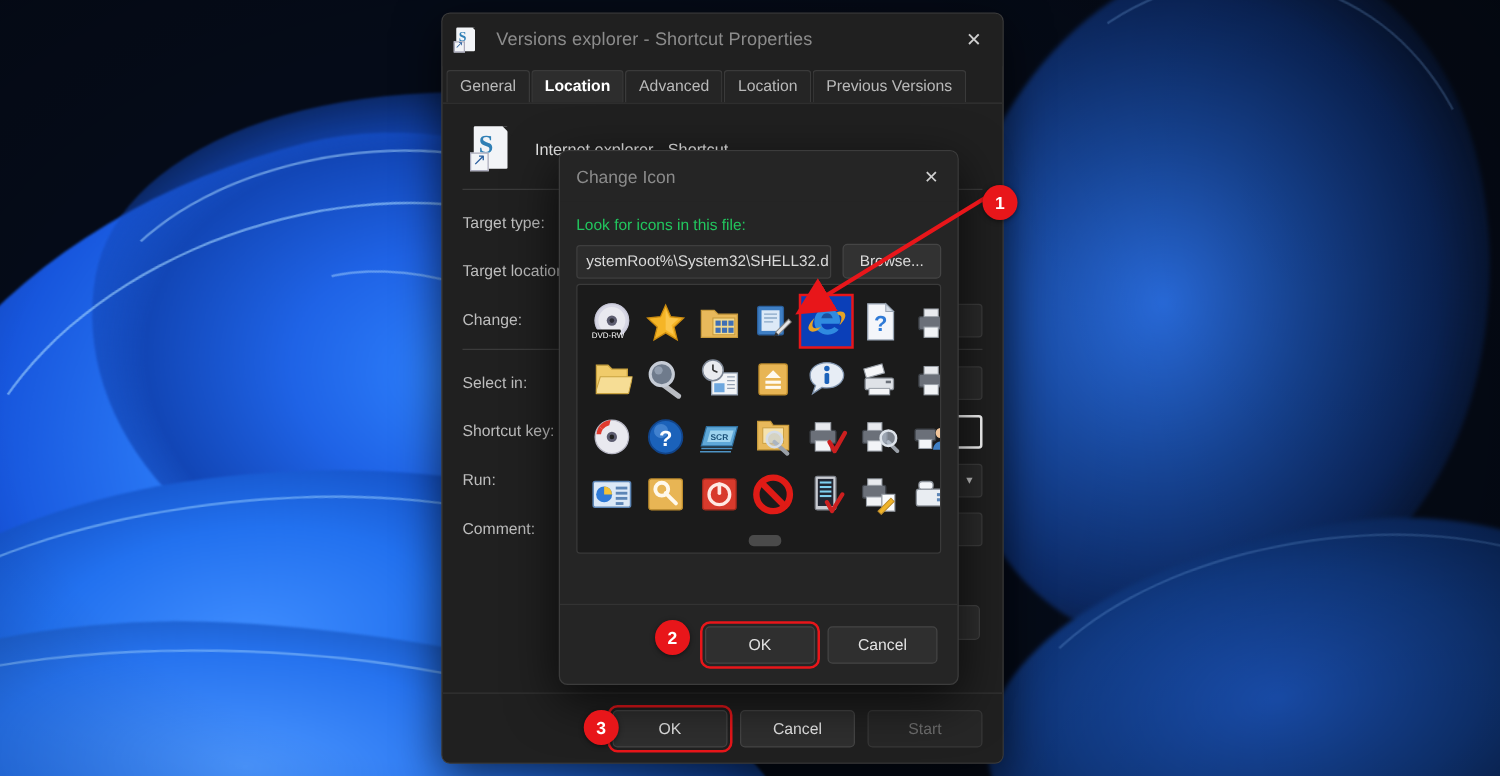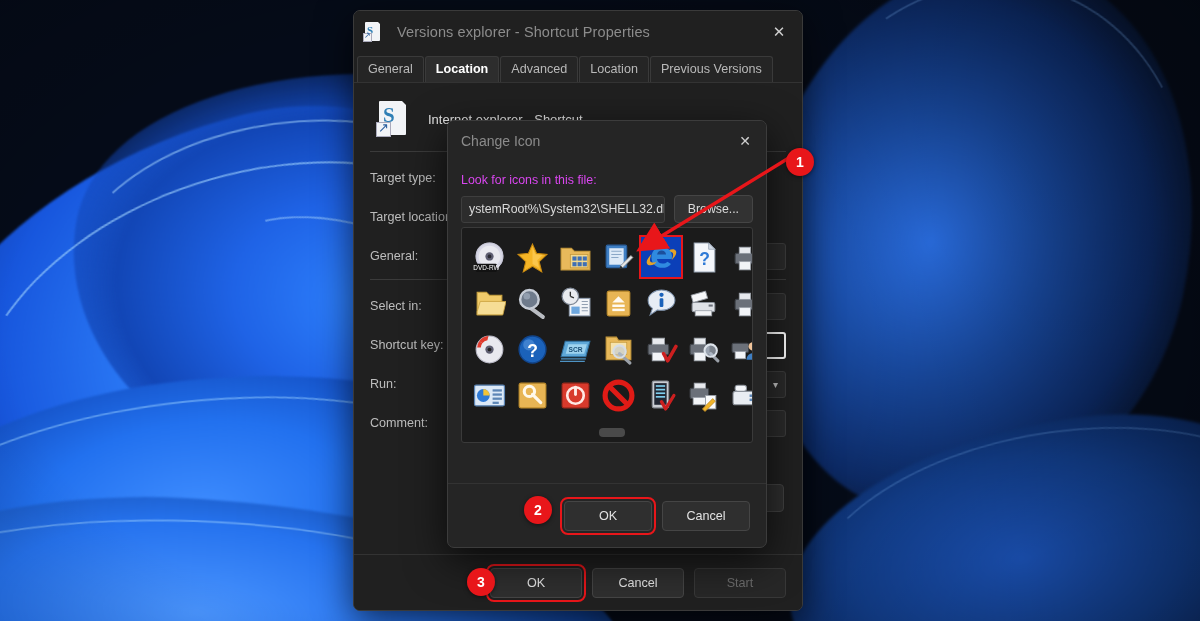--- a/index.html
+++ b/index.html
@@ -312,21 +312,21 @@
     background: #252525;
   }
   #ci-title { flex: 1 1 auto; font-size: 14px; color: #8b8b8b; }
   #ci-close {
     width: 42px; height: 40px;
     display: flex; align-items: center; justify-content: center;
     color: #cfcfcf; font-size: 14px; cursor: pointer;
   }
 
   #ci-body { padding: 6px 13px 0 13px; }
-  .ci-label { font-size: 12.4px; color: #d946ef; margin: 6px 0 8px 0; }
+  .ci-label { font-size: 12.4px; color: #22c55e; margin: 6px 0 8px 0; }
   #ci-file-row { display: flex; align-items: center; gap: 9px; }
   #ci-file-input {
     flex: 1 1 auto; height: 27px;
     background: #2c2c2c; border: 1px solid #3e3e3e; border-radius: 3px;
     color: #d9d9d9; font-size: 12.3px;
     display: flex; align-items: center;
     padding: 0 7px; overflow: hidden; white-space: nowrap;
   }
   #ci-browse {
     width: 84px; height: 28px;
@@ -473,21 +473,21 @@
 
       <div class="field-row">
         <div class="field-label">Target type:</div>
         <div class="field-input readonly"></div>
       </div>
       <div class="field-row">
         <div class="field-label">Target location:</div>
         <div class="field-input readonly"></div>
       </div>
       <div class="field-row">
-        <div class="field-label">General:</div>
+        <div class="field-label">Change:</div>
         <div class="field-input"></div>
       </div>
 
       <div class="hr"></div>
 
       <div class="field-row">
         <div class="field-label">Select in:</div>
         <div class="field-input"></div>
       </div>
       <div class="field-row">

